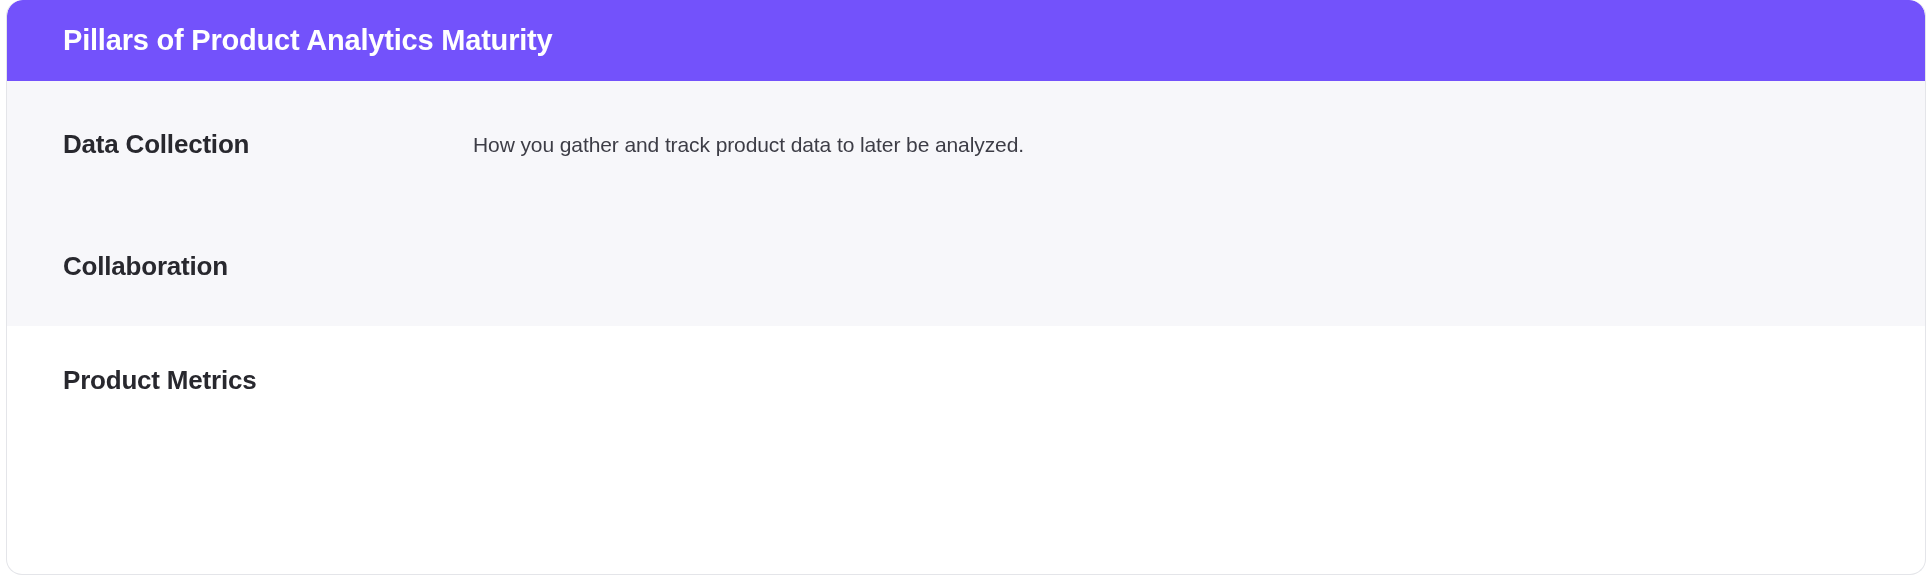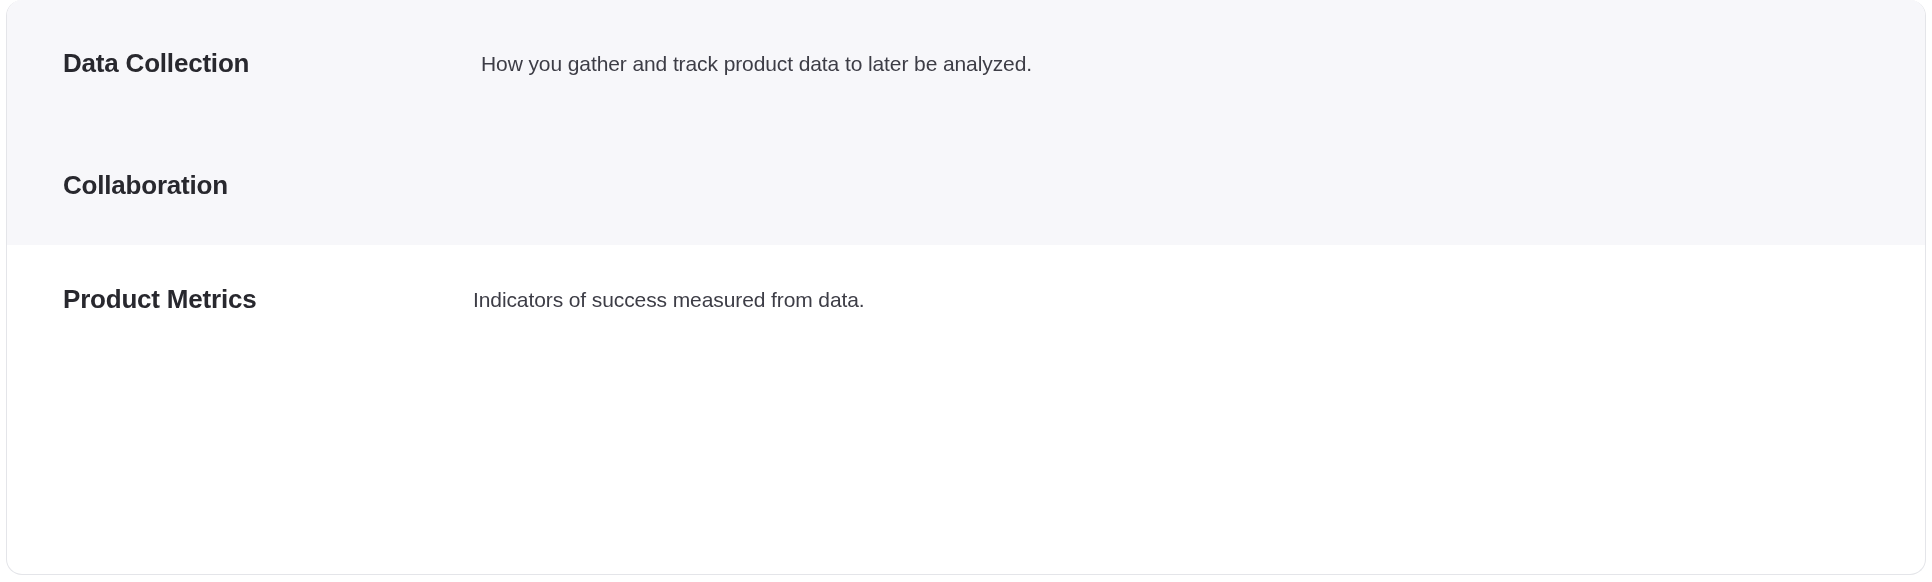--- a/index.html
+++ b/index.html
@@ -54,21 +54,21 @@
     display: flex;
     align-items: center;
     box-sizing: border-box;
     padding-left: 56px;
     background: #ffffff;
   }
   .row.shaded {
     background: #f7f7fa;
   }
 
-  .row-r1 { height: 127px; gap: 8px; }
+  .row-r1 { height: 127px; }
   .row-r2 { height: 140px; }
   .row-r3 { height: 118px; }
   .row-r4 { height: 109px; }
 
   .row-term {
     width: 410px;
     flex: 0 0 410px;
     font-size: 26px;
     font-weight: 700;
     color: #28282e;
@@ -85,32 +85,34 @@
     letter-spacing: -0.1px;
     line-height: 1.3;
     white-space: nowrap;
   }
 </style>
 </head>
 <body>
 
 <div class="card">
 
+  <div class="card-header">
+    <div class="card-header-title">Pillars of Product Analytics Maturity</div>
+  </div>
 
   <div class="rows">
 
     <div class="row shaded row-r1">
       <div class="row-term">Data Collection</div>
       <div class="row-desc">How you gather and track product data to later be analyzed.</div>
     </div>
 
 
     <div class="row shaded row-r3">
       <div class="row-term">Collaboration</div>
     </div>
 
     <div class="row row-r4">
       <div class="row-term">Product Metrics</div>
-      <div class="row-desc">Indicators of success measured from data.</div>
     </div>
 
   </div>
 </div>
 
 </body></html>

